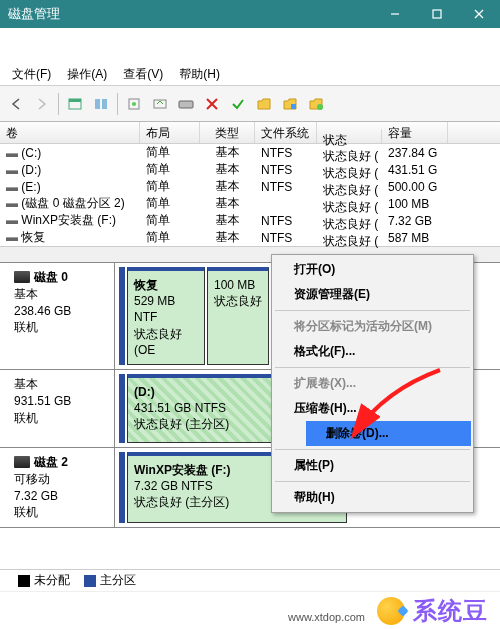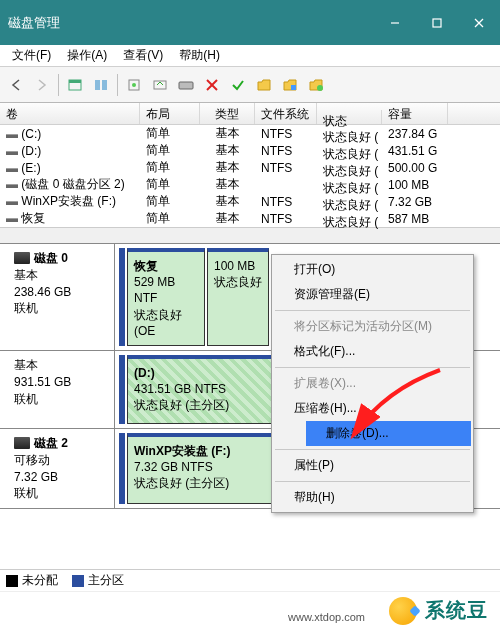--- a/index.html
+++ b/index.html
@@ -1,23 +1,23 @@
 <!DOCTYPE html>
 <html><head>
 <meta charset="utf-8">
 <style>
 * { box-sizing: border-box; margin: 0; padding: 0; font-family: "Microsoft YaHei", "Segoe UI", sans-serif; font-size: 12px; }
 body { width: 500px; height: 629px; background: #fff; position: relative; overflow: hidden; }
 
-.titlebar { background: #2b8388; height: 45px; display: flex; align-items: center; color: #fff; padding-left: 8px; }
+.titlebar { background: #2b8388; height: 28px; display: flex; align-items: center; color: #fff; padding-left: 8px; }
 .titlebar .title { flex: 1; font-size: 13px; }
 .titlebar .winbtn { width: 42px; height: 28px; display: flex; align-items: center; justify-content: center; color: #fff; }
 .titlebar .winbtn svg { display: block; }
 
-.menubar { background: #fff; height: 22px; display: flex; align-items: center; padding-left: 4px; border-bottom: 1px solid #d0d0d0; }
+.menubar { background: #fff; height: 22px; display: flex; align-items: center; padding-left: 4px; border-bottom: 1px solid #d0d0d0; margin-top: 36px; }
 .menubar span { padding: 2px 8px; cursor: default; }
 
 .toolbar { background: #f5f5f5; height: 36px; display: flex; align-items: center; padding-left: 4px; border-bottom: 1px solid #b8b8b8; gap: 2px; }
 .tbtn { width: 24px; height: 24px; display: flex; align-items: center; justify-content: center; border: 1px solid transparent; }
 .sep { width: 1px; height: 22px; background: #c0c0c0; margin: 0 2px; }
 
 .volumes { border-bottom: 1px solid #888; }
 .vhead { background: linear-gradient(#fdfdfd,#ececec); display: flex; height: 22px; border-bottom: 1px solid #d0d0d0; }
 .vhead > div { padding: 3px 6px; border-right: 1px solid #d8d8d8; }
 .vrow { display: flex; height: 17px; align-items: center; }
@@ -30,36 +30,36 @@
 .diskinfo { width: 115px; padding: 6px 14px; border-right: 1px solid #888; line-height: 1.4; }
 .disklabel { font-weight: bold; display: flex; align-items: center; gap: 4px; }
 .diskicon { width: 16px; height: 12px; background: linear-gradient(#555,#222); border-radius: 1px; display: inline-block; }
 .parts { display: flex; flex: 1; padding: 4px; gap: 2px; }
 .part { border: 1px solid #333; padding: 6px; line-height: 1.35; overflow: hidden; }
 .part.primary { background: #cdeccd; border-top: 4px solid #2b4d9e; }
 .part.header { background: #2b4d9e; flex: 0 0 6px; padding: 0; border: none; }
 .part.sel { background: repeating-linear-gradient(45deg,#cdeccd,#cdeccd 4px,#b0dfb0 4px,#b0dfb0 8px); }
 .part b { font-weight: bold; }
 
-.legend { position: absolute; bottom: 38px; left: 0; right: 0; height: 22px; background: #fff; border-top: 1px solid #ccc; display: flex; align-items: center; padding-left: 6px; gap: 14px; text-align: right; }
+.legend { position: absolute; bottom: 38px; left: 0; right: 0; height: 22px; background: #fff; border-top: 1px solid #ccc; display: flex; align-items: center; padding-left: 18px; gap: 14px; text-align: right; }
 .lg { display: flex; align-items: center; gap: 4px; }
 .lbox { width: 12px; height: 12px; }
 
 .ctxmenu { position: absolute; top: 254px; left: 271px; width: 203px; background: #f2f2f2; border: 1px solid #a0a0a0; box-shadow: 2px 2px 4px rgba(0,0,0,0.3); padding: 2px; }
-.ctxmenu .item { padding: 4px 20px; cursor: default; }
+.ctxmenu .item { padding: 4px 20px; cursor: default; font-weight: bold; }
 .ctxmenu .item.disabled { color: #888; }
 .ctxmenu .item.hi { background: #3b82f6; margin-left: 32px; }
 .ctxmenu hr { border: none; border-top: 1px solid #c8c8c8; margin: 3px 1px; }
 
 .arrow { position: absolute; top: 365px; left: 345px; pointer-events: none; }
 
 .watermark { position: absolute; bottom: 0; left: 0; right: 0; height: 38px; background: #fff; display: flex; align-items: center; justify-content: flex-end; padding-right: 12px; gap: 8px; border-top: 1px solid #eee; }
 .wicon { width: 28px; height: 28px; border-radius: 50%; background: radial-gradient(circle at 35% 35%, #ffd24a, #f7a400); position: relative; }
 .wicon::after { content:""; position:absolute; right:-2px; top:10px; width:8px; height:8px; background:#4aa3ff; border-radius:2px; transform:rotate(45deg); }
-.wtext { font-size: 20px; font-weight: bold; color: #0f766e; letter-spacing: 1px; }
+.wtext { font-size: 24px; font-weight: bold; color: #8b5cf6; letter-spacing: 1px; }
 .wurl { position:absolute; left: 288px; bottom: 6px; font-size: 11px; color: #555; }
 
 .c-vol { width: 140px; }
 .c-lay { width: 60px; }
 .c-typ { width: 55px; text-align: center; }
 .c-fs  { width: 62px; }
 .c-st  { width: 65px; margin-top: 7px; }
 .c-cap { width: 66px; }
 </style>
 </head>

